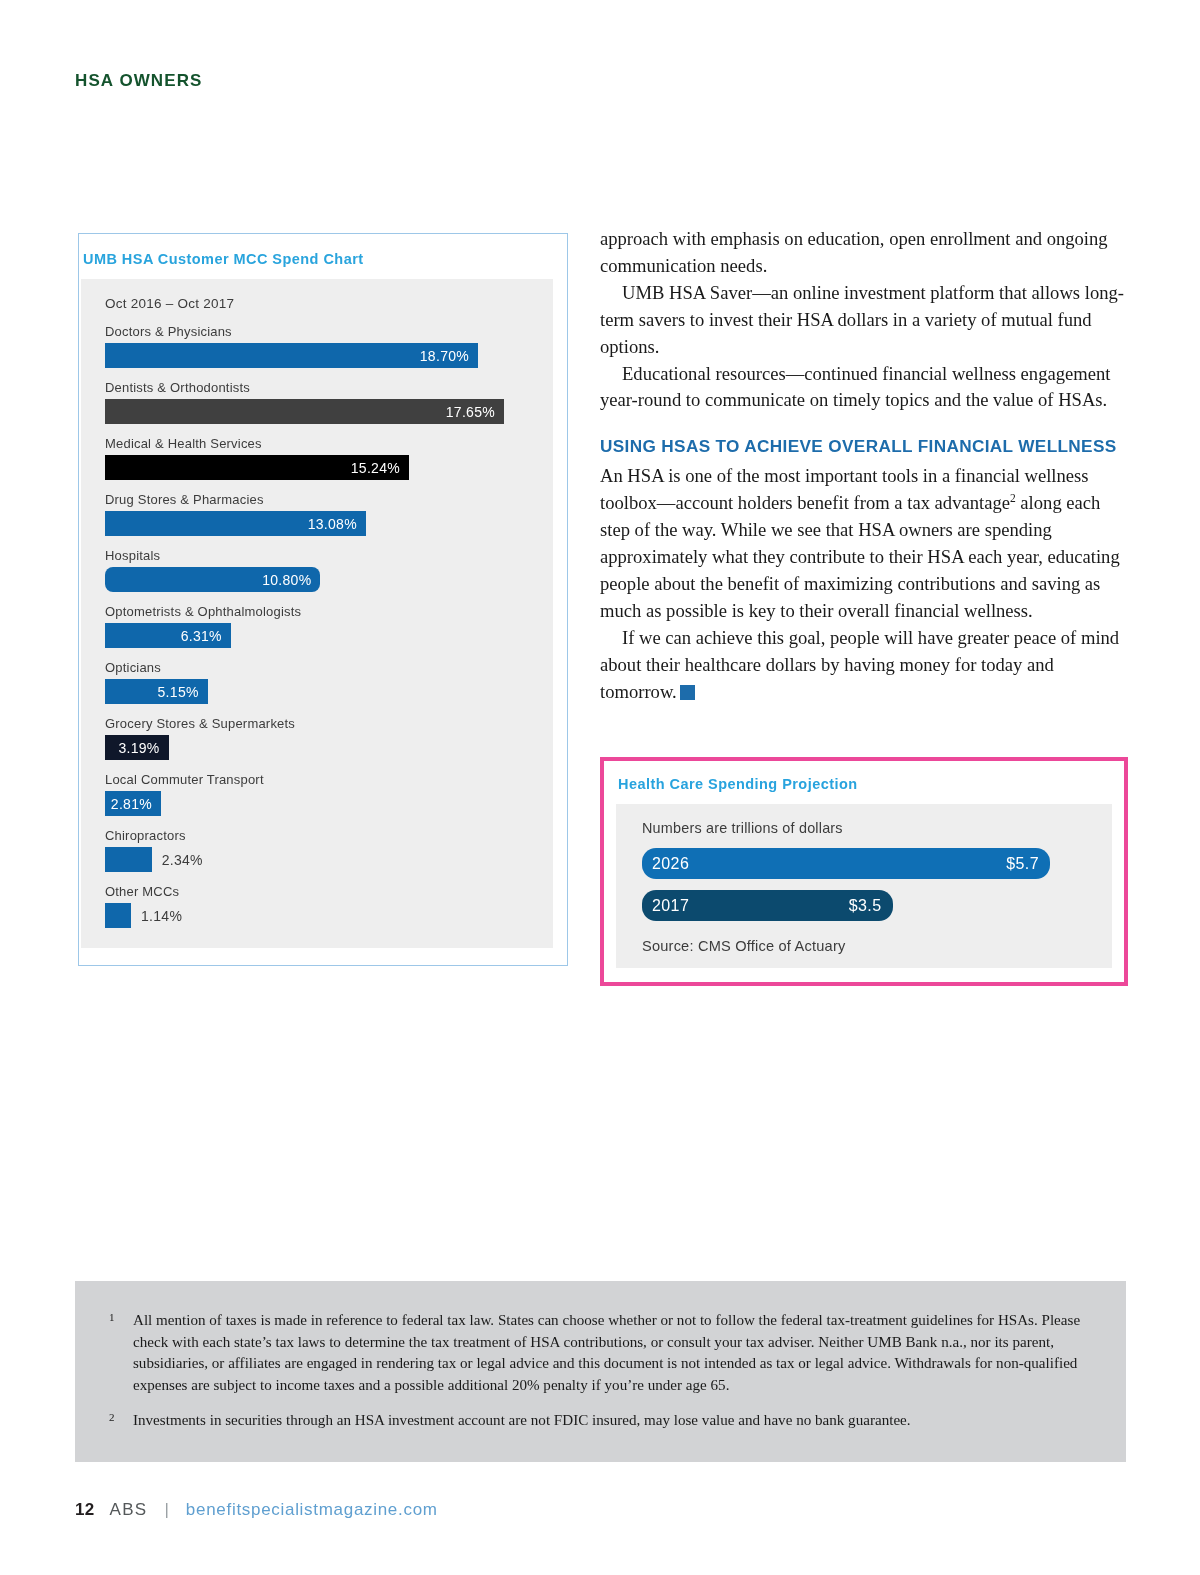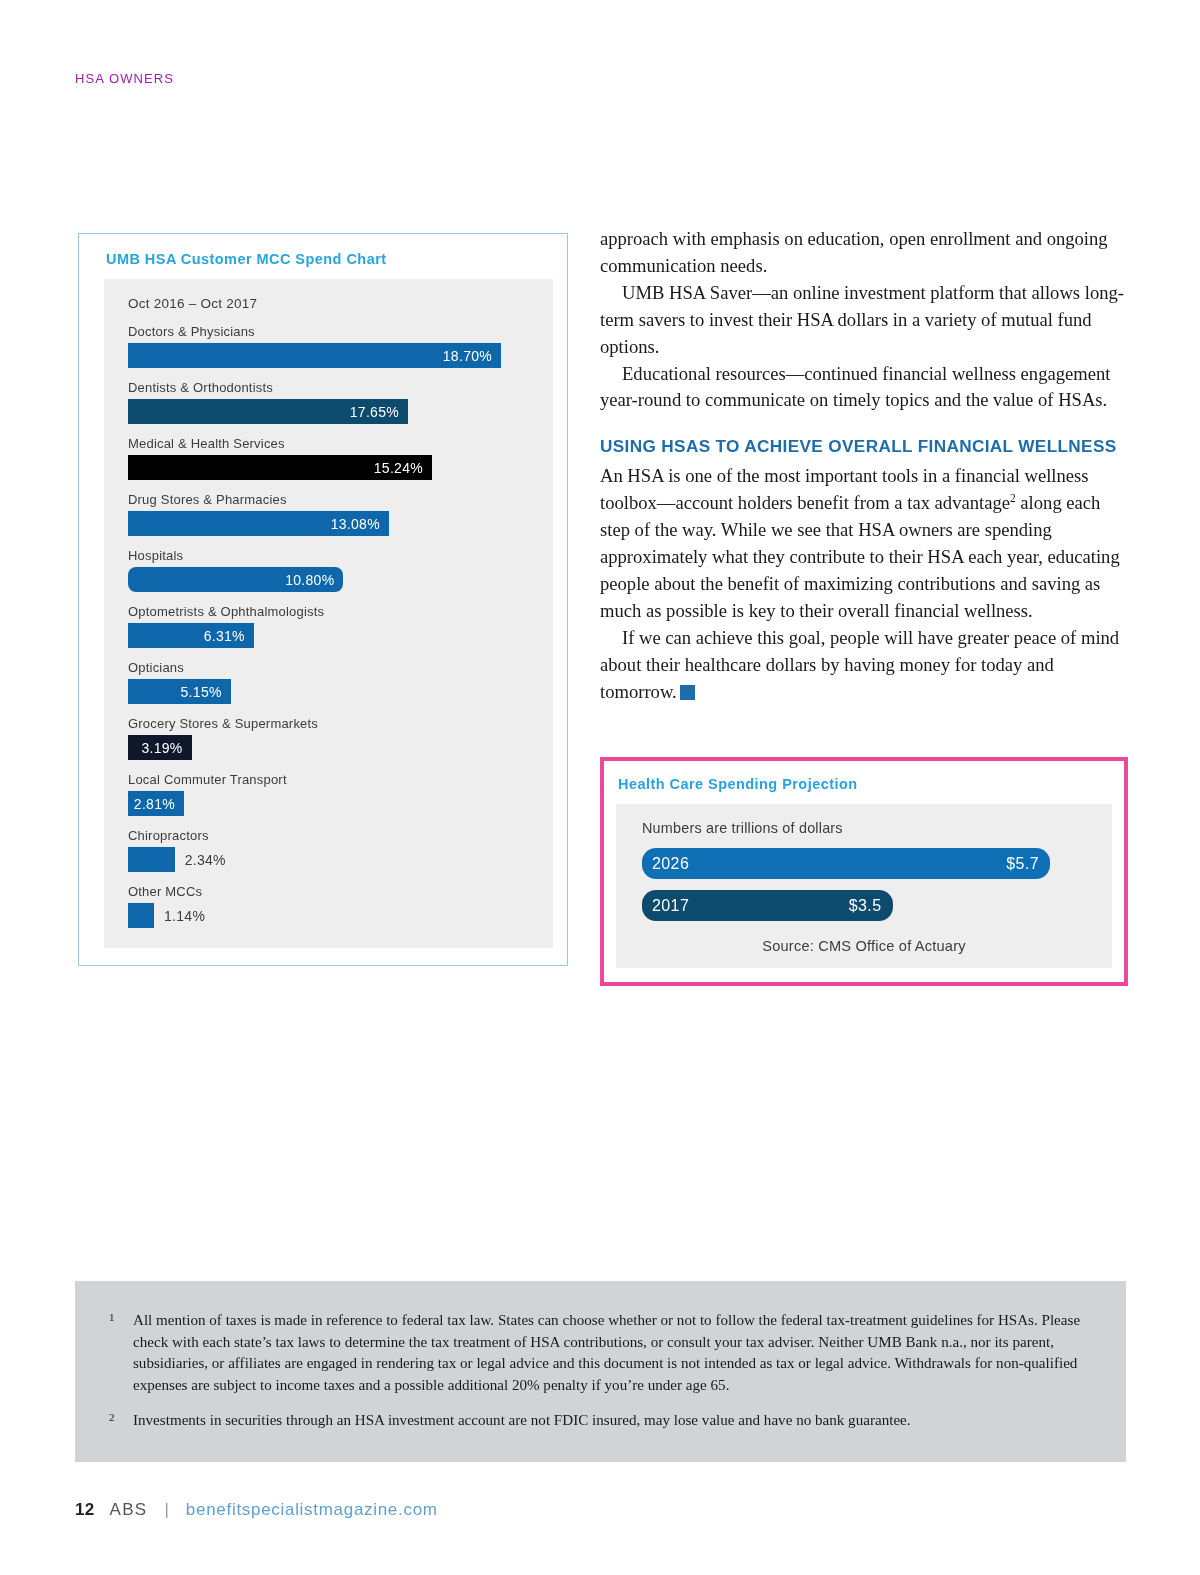--- a/index.html
+++ b/index.html
@@ -15,36 +15,36 @@
     color: #231f20;
     overflow: hidden;
   }
 
   
   .running-head {
     position: absolute;
     left: 75px;
     top: 71px;
     font-family: "Liberation Sans", sans-serif;
-    font-size: 13px;
-    font-weight: 400;
+    font-size: 17px;
+    font-weight: 700;
     letter-spacing: 1.1px;
-    color: #a21caf;
+    color: #14532d;
   }
 
   
   .mcc-panel {
     position: absolute;
     left: 78px;
     top: 233px;
     width: 490px;
     box-sizing: border-box;
     border: 1px solid #9dc7e8;
     background: #ffffff;
-    padding: 14px 14px 17px 25px;
+    padding: 14px 14px 17px 2px;
   }
   .panel-title {
     font-size: 14.5px;
     font-weight: 700;
     letter-spacing: 0.45px;
     color: #29a4dd;
     margin: 3px 0 12px 2px;
   }
   .panel-title--dark {
     color: #28a3de;
@@ -176,21 +176,21 @@
     padding: 0 11px 0 10px;
     margin-bottom: 11px;
     border-radius: 14px;
   }
   .hcsp-bar .yr, .hcsp-bar .amt {
     color: #ffffff;
     font-size: 16px;
     letter-spacing: 0.4px;
   }
   .hcsp-source {
-    text-align: center;
+    text-align: left;
     font-size: 14.6px;
     color: #3c3c3c;
     letter-spacing: 0.2px;
     margin-top: 17px;
   }
 
   
   .footnotes {
     position: absolute;
     left: 75px;
@@ -267,21 +267,21 @@
           <div class="bar-label">Doctors &amp; Physicians</div>
           <div class="bar-track">
             <div class="bar-fill" style="width: 373.065px; background: rgb(15, 103, 171);">
               <span class="bar-value-in">18.70%</span>
             </div>
           </div>
         </div>
         <div class="bar-row">
           <div class="bar-label">Dentists &amp; Orthodontists</div>
           <div class="bar-track">
-            <div class="bar-fill" style="width: 280px; background: #0c4a6e;">
+            <div class="bar-fill" style="width: 399px; background: #404040;">
               <span class="bar-value-in">17.65%</span>
             </div>
           </div>
         </div>
         <div class="bar-row">
           <div class="bar-label">Medical &amp; Health Services</div>
           <div class="bar-track">
             <div class="bar-fill" style="width: 304.038px; background: #000000;">
               <span class="bar-value-in">15.24%</span>
             </div>

